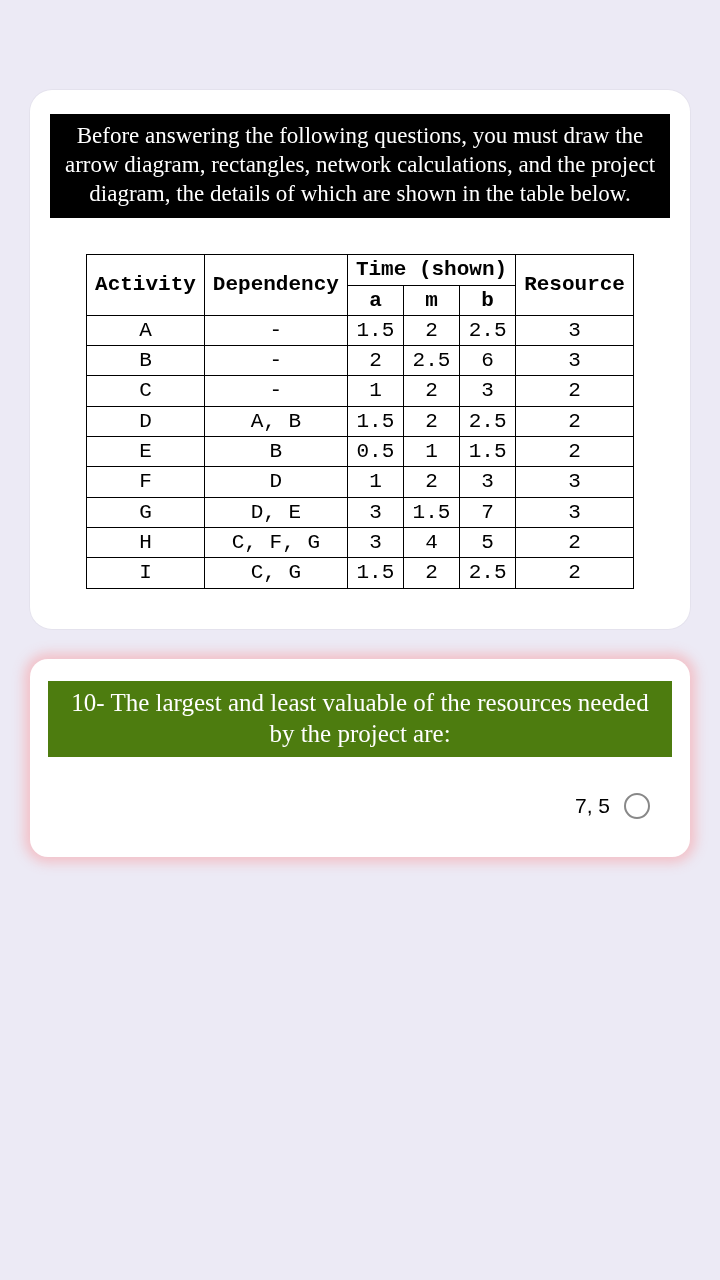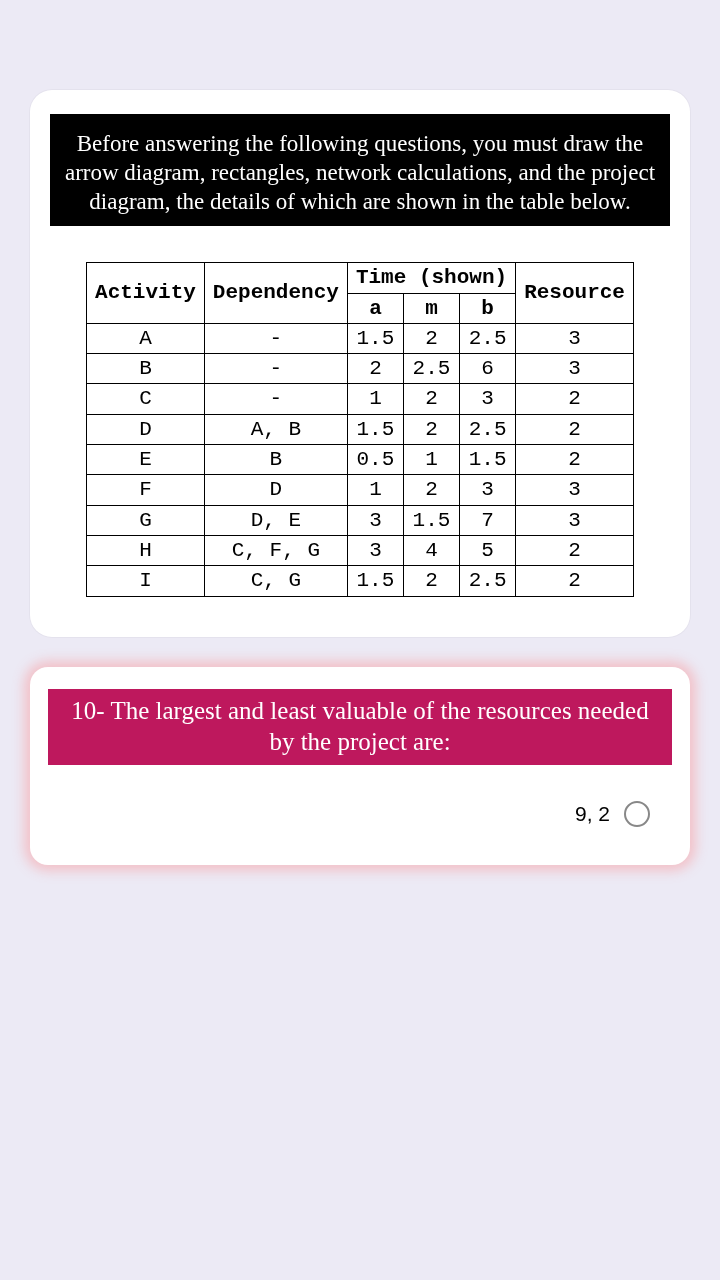--- a/index.html
+++ b/index.html
@@ -17,21 +17,21 @@
     margin: 60px 10px 30px 10px;
     padding: 24px 20px 40px 20px;
     box-shadow: 0 0 0 1px rgba(0,0,0,0.03);
   }
   .instruction-box {
     background: #000;
     color: #fff;
     font-family: "Times New Roman", serif;
     font-size: 23px;
     text-align: center;
-    padding: 16px 10px 10px 10px;
+    padding: 8px 10px 10px 10px;
     line-height: 1.25;
   }
   .data-table {
     border-collapse: collapse;
     margin: 36px auto 0 auto;
     font-family: Liberation Mono, monospace;
   }
   .data-table th, .data-table td {
     border: 1px solid #000;
     padding: 1px 8px;
@@ -44,21 +44,21 @@
     font-weight: bold;
   }
   .card2 {
     background: #fff;
     border-radius: 18px;
     margin: 0 10px;
     padding: 22px 18px 28px 18px;
     box-shadow: 0 0 12px 6px rgba(255,120,120,0.35);
   }
   .question-box {
-    background: #be185d;
+    background: #4d7c0f;
     color: #fff;
     font-family: "Times New Roman", serif;
     font-size: 25px;
     text-align: center;
     padding: 6px 8px 8px 8px;
     line-height: 1.25;
     margin-bottom: 26px;
   }
   .option-row {
     display: flex;
@@ -170,16 +170,16 @@
           <td>2</td>
         </tr>
     </tbody>
   </table>
 </div>
 
 <div class="card2">
   <div class="question-box">10- The largest and least valuable of the resources needed by the project are:</div>
 
   <div class="option-row">
-    <span>9, 2</span>
+    <span>7, 5</span>
     <span class="radio"></span>
   </div>
 </div>
 
 </body></html>

